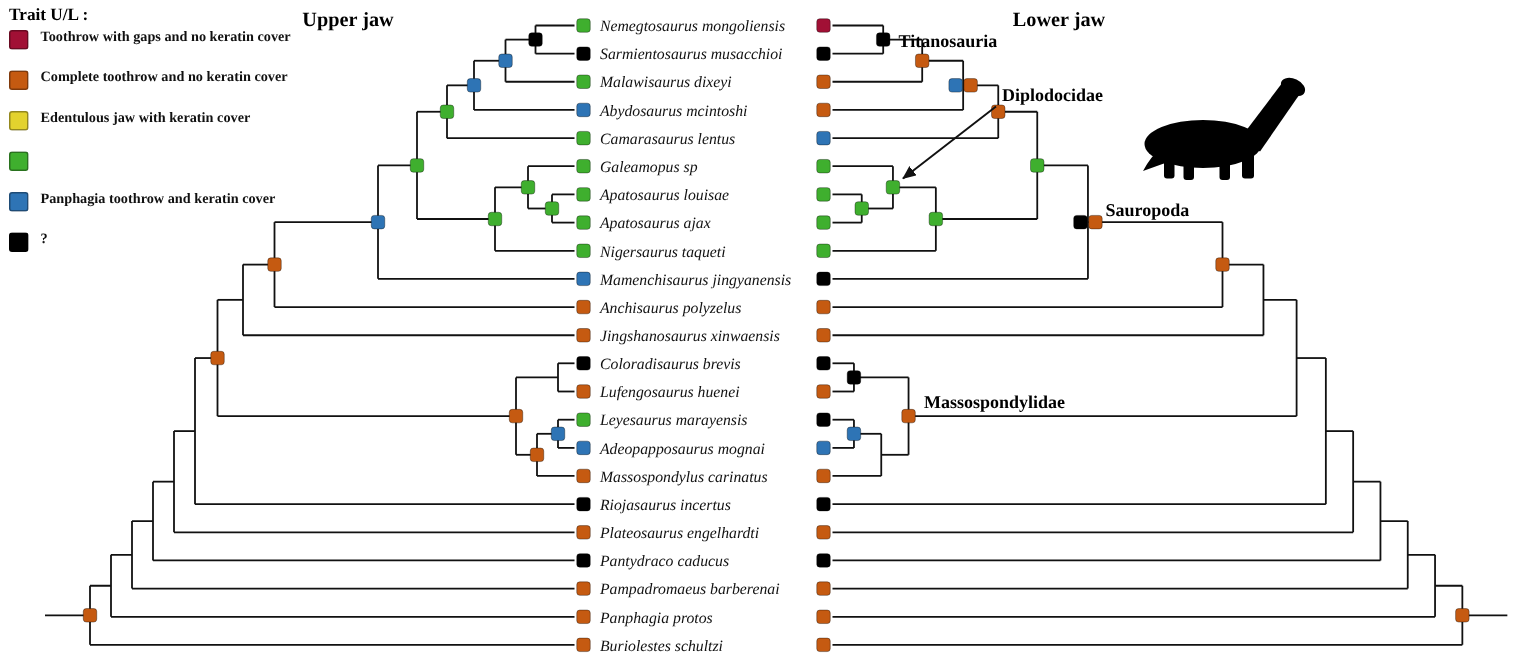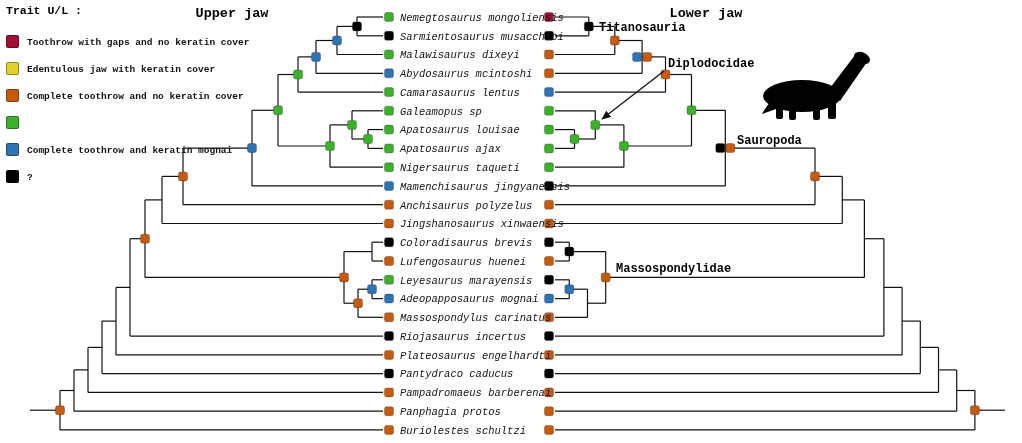--- a/index.html
+++ b/index.html
@@ -1,53 +1,53 @@
 <!DOCTYPE html>
 <html><head>
 <meta charset="utf-8">
 <style>
   html,body{margin:0;padding:0;background:#fff}
   .figure{position:relative;width:1022px;height:443px;background:#fff;
-          font-family:Liberation Mono, monospace;overflow:hidden}
+          font-family:Liberation Serif, serif;overflow:hidden}
   .figure svg{position:absolute;left:0;top:0}
   .legend{position:absolute;left:6px;top:2px;width:215px;z-index:2}
   .legend-title{font-weight:bold;font-size:11.5px;color:#000;margin:2px 0 4px 0}
-  .legend-item{display:flex;align-items:flex-end;gap:8px;height:27px}
+  .legend-item{display:flex;align-items:flex-start;gap:8px;height:27px}
   .swatch{width:11px;height:11px;border-radius:2px;border:1px solid rgba(0,0,0,.35);flex:0 0 auto}
   .legend-label{font-weight:bold;font-size:9.5px;color:#111;white-space:nowrap}
   text.hdr{font-weight:bold;font-size:13.5px;text-anchor:middle;fill:#000}
   text.clade{font-weight:bold;font-size:12px;fill:#000}
   text.taxon{font-style:italic;font-size:10.5px;fill:#111}
 </style>
 </head>
 <body>
 
 <div class="figure">
 
   <div class="legend">
     <div class="legend-title">Trait U/L :</div>
     <div id="legend-items">
         <div class="legend-item">
           <span class="swatch" style="background: rgb(161, 16, 53);"></span>
           <span class="legend-label">Toothrow with gaps and no keratin cover</span>
         </div>
         <div class="legend-item">
+          <span class="swatch" style="background: rgb(197, 90, 17);"></span>
+          <span class="legend-label">Complete toothrow and no keratin cover</span>
+        </div>
+        <div class="legend-item">
           <span class="swatch" style="background: rgb(227, 210, 46);"></span>
           <span class="legend-label">Edentulous jaw with keratin cover</span>
         </div>
         <div class="legend-item">
-          <span class="swatch" style="background: rgb(197, 90, 17);"></span>
-          <span class="legend-label">Complete toothrow and no keratin cover</span>
-        </div>
-        <div class="legend-item">
           <span class="swatch" style="background: rgb(63, 175, 46);"></span>
         </div>
         <div class="legend-item">
           <span class="swatch" style="background: rgb(46, 116, 181);"></span>
-          <span class="legend-label">Complete toothrow and keratin mognai</span>
+          <span class="legend-label">Panphagia toothrow and keratin cover</span>
         </div>
         <div class="legend-item">
           <span class="swatch" style="background: rgb(0, 0, 0);"></span>
           <span class="legend-label">?</span>
         </div>
       </div>
   </div>
 
   <svg id="tree-svg" width="1022" height="443" viewBox="0 0 1022 443">
     <defs>

